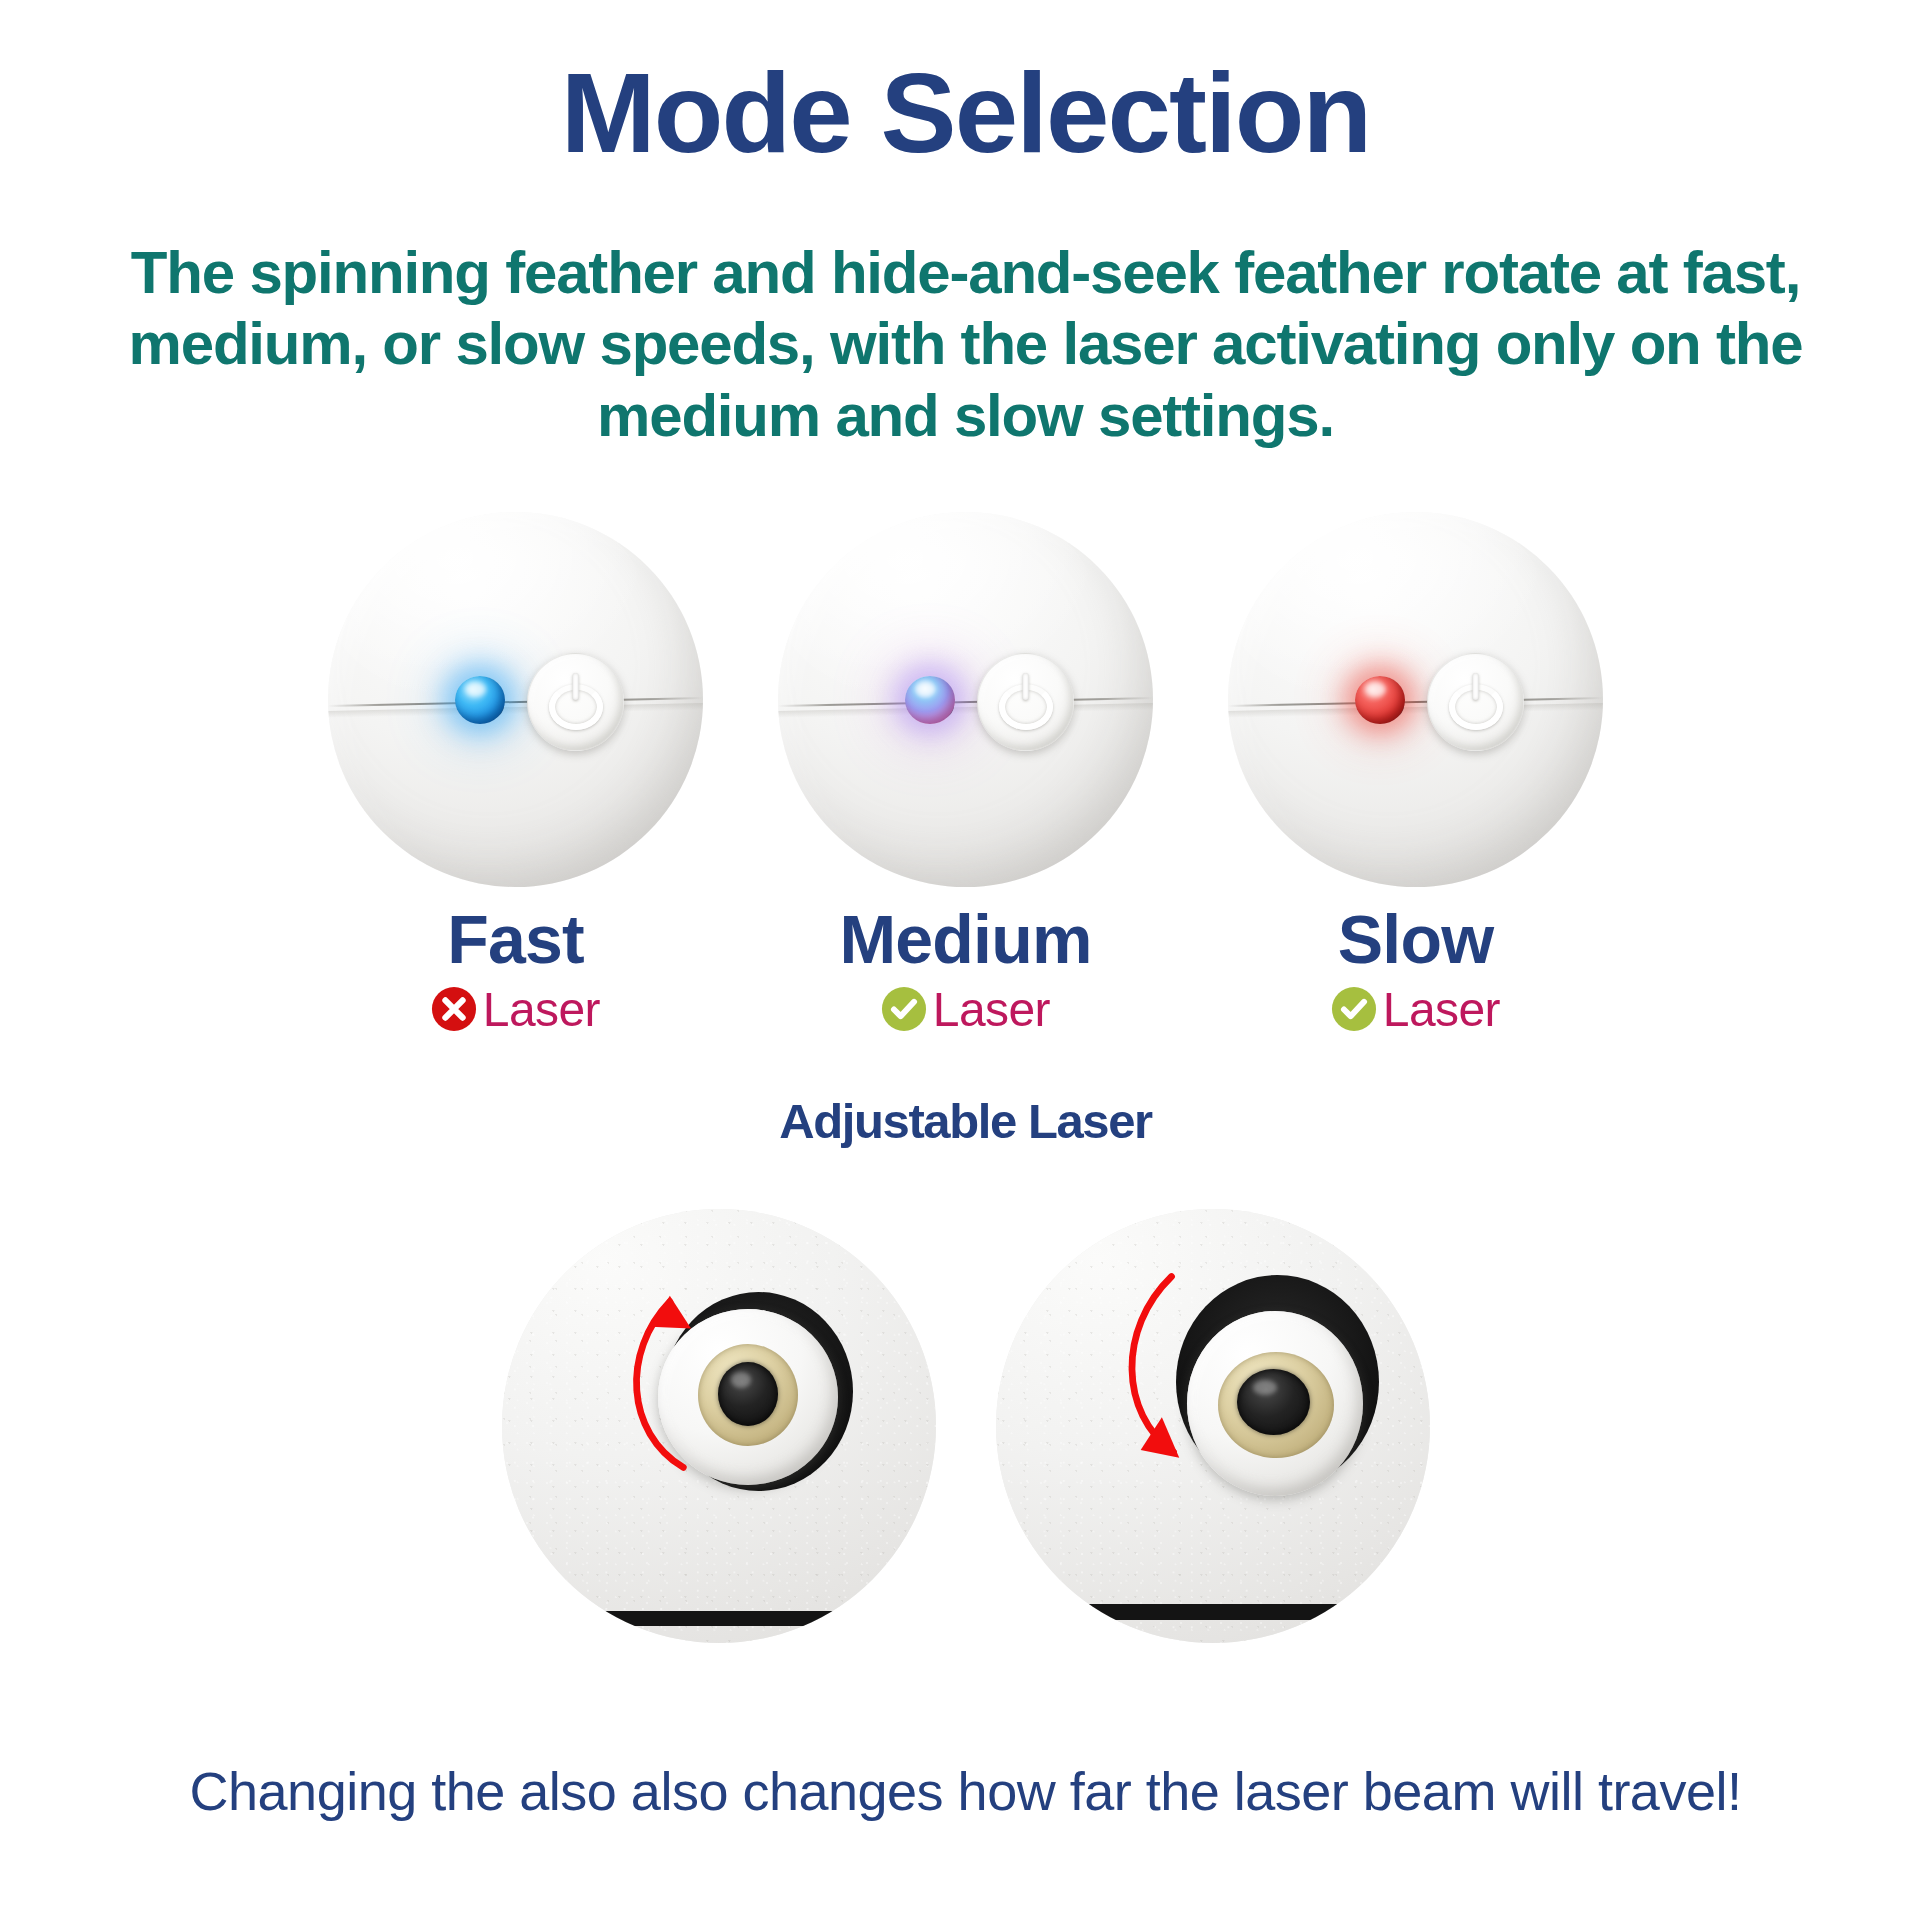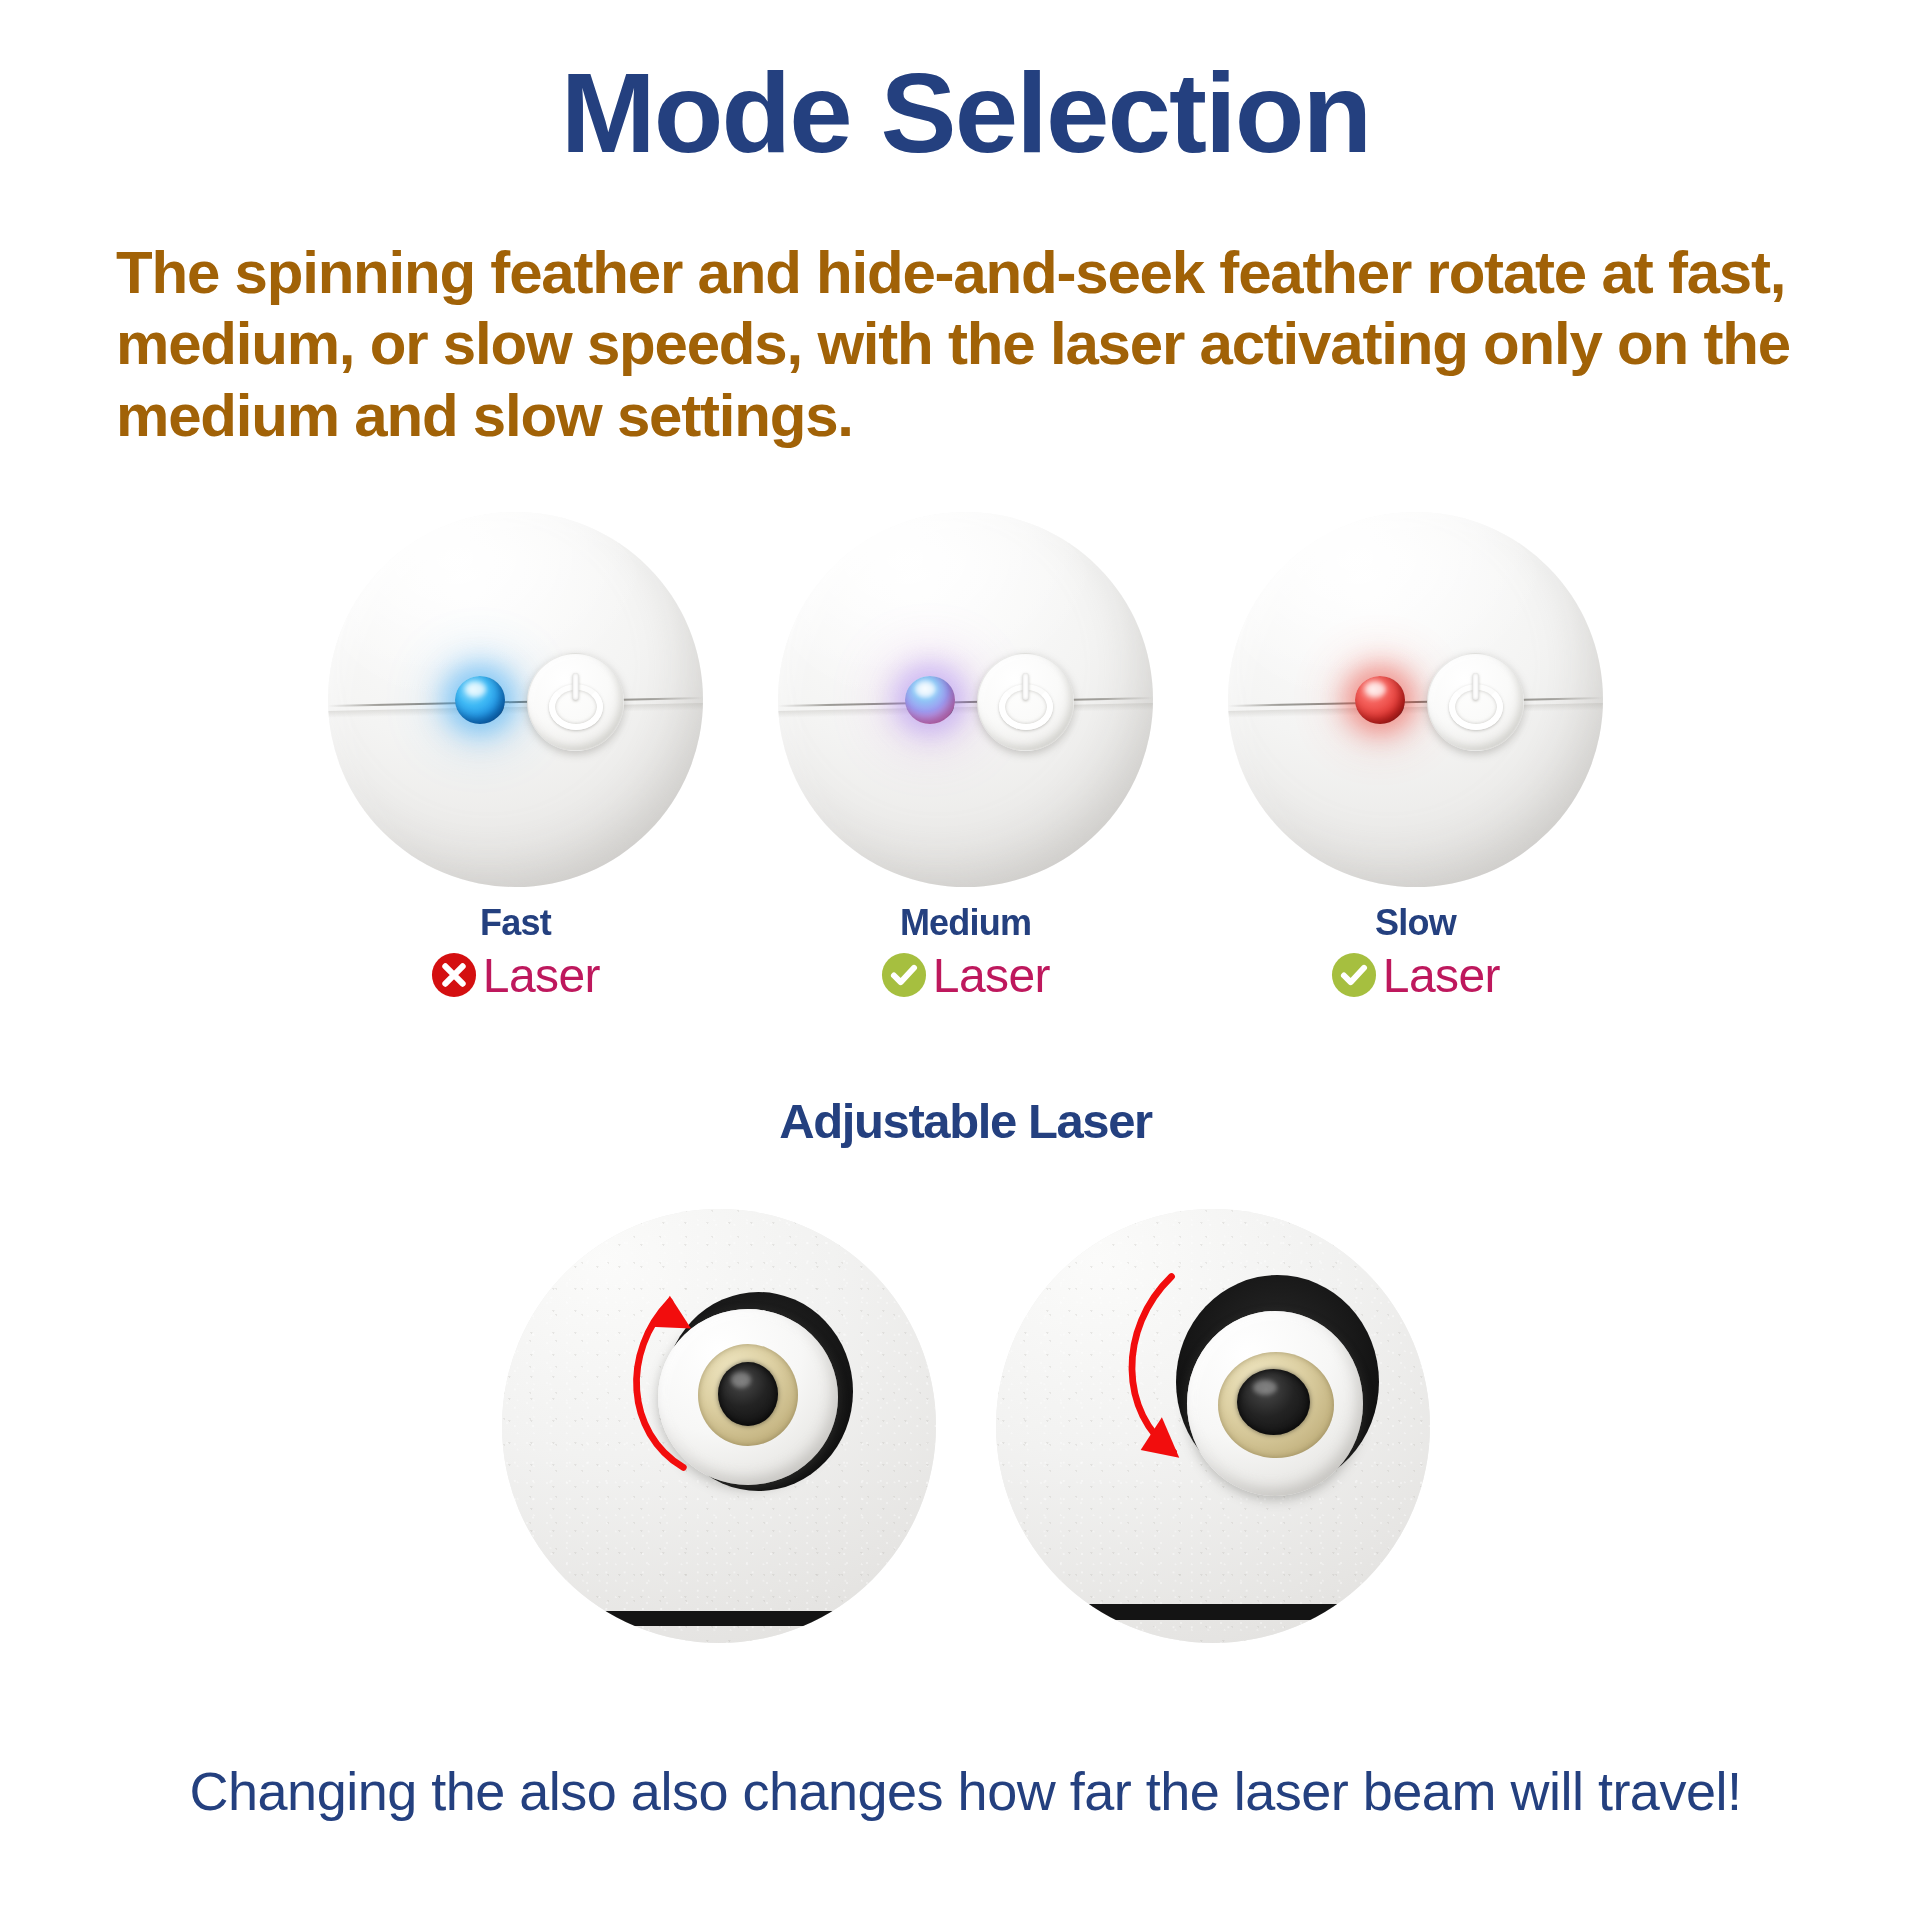--- a/index.html
+++ b/index.html
@@ -26,26 +26,26 @@
     font-weight:bold;
     letter-spacing:-1.9px;
     color:#24407f;
     line-height:1.0;
     font-family:"Liberation Sans", sans-serif;
   }
 
   .subtitle {
     position:absolute;
     top:237px; left:116px; width:1699px;
-    text-align:left;
+    text-align:center;
     font-size:60px;
     font-weight:bold;
     line-height:1.19;
     letter-spacing:-1.2px;
-    color:#a16207;
+    color:#0f766e;
   }
 
   .section-heading {
     position:absolute;
     top:1093px; left:0; width:1931px;
     text-align:center;
     font-size:49px;
     font-weight:bold;
     letter-spacing:-1.4px;
     color:#24407f;
@@ -210,21 +210,21 @@
     width:6.8px; height:27px;
     border-radius:3.9px;
     background:#ffffff;
     box-shadow: 0 1px 2.9px rgba(150,148,142,0.6),
                 inset 0 0 2.9px rgba(160,158,152,0.45);
   }
 
   
   .mode-name {
     margin-top:17.4px;
-    font-size:36px;
+    font-size:68px;
     font-weight:bold;
     letter-spacing:-0.8px;
     color:#24407f;
     line-height:1.05;
     text-align:center;
   }
   .laser-line {
     margin-top:5.8px;
     display:flex;
     align-items:center;

